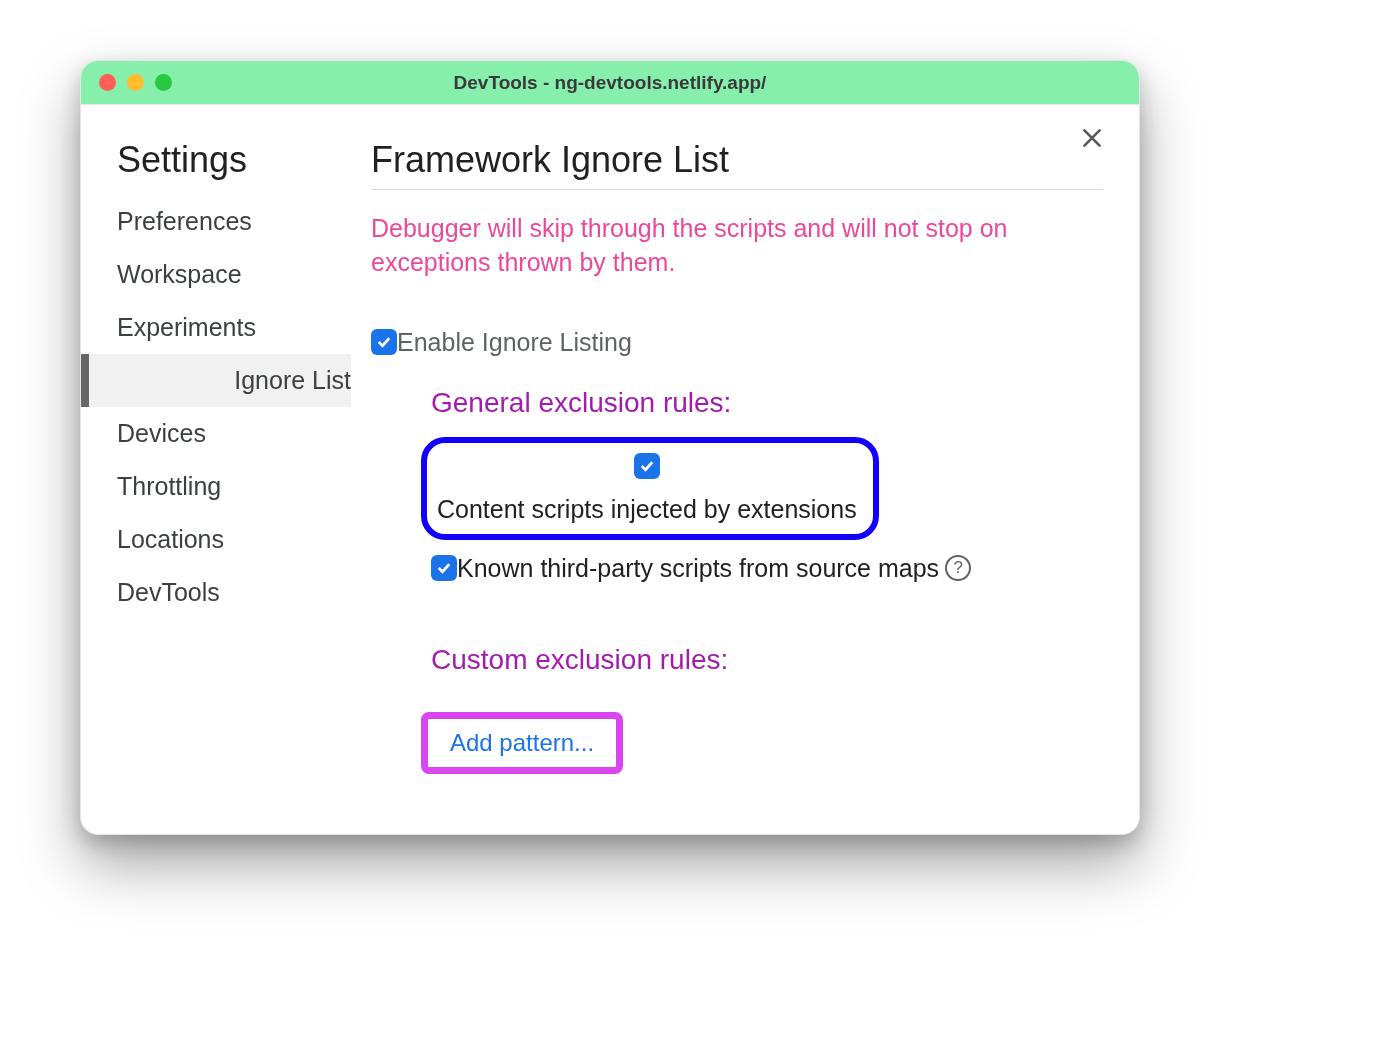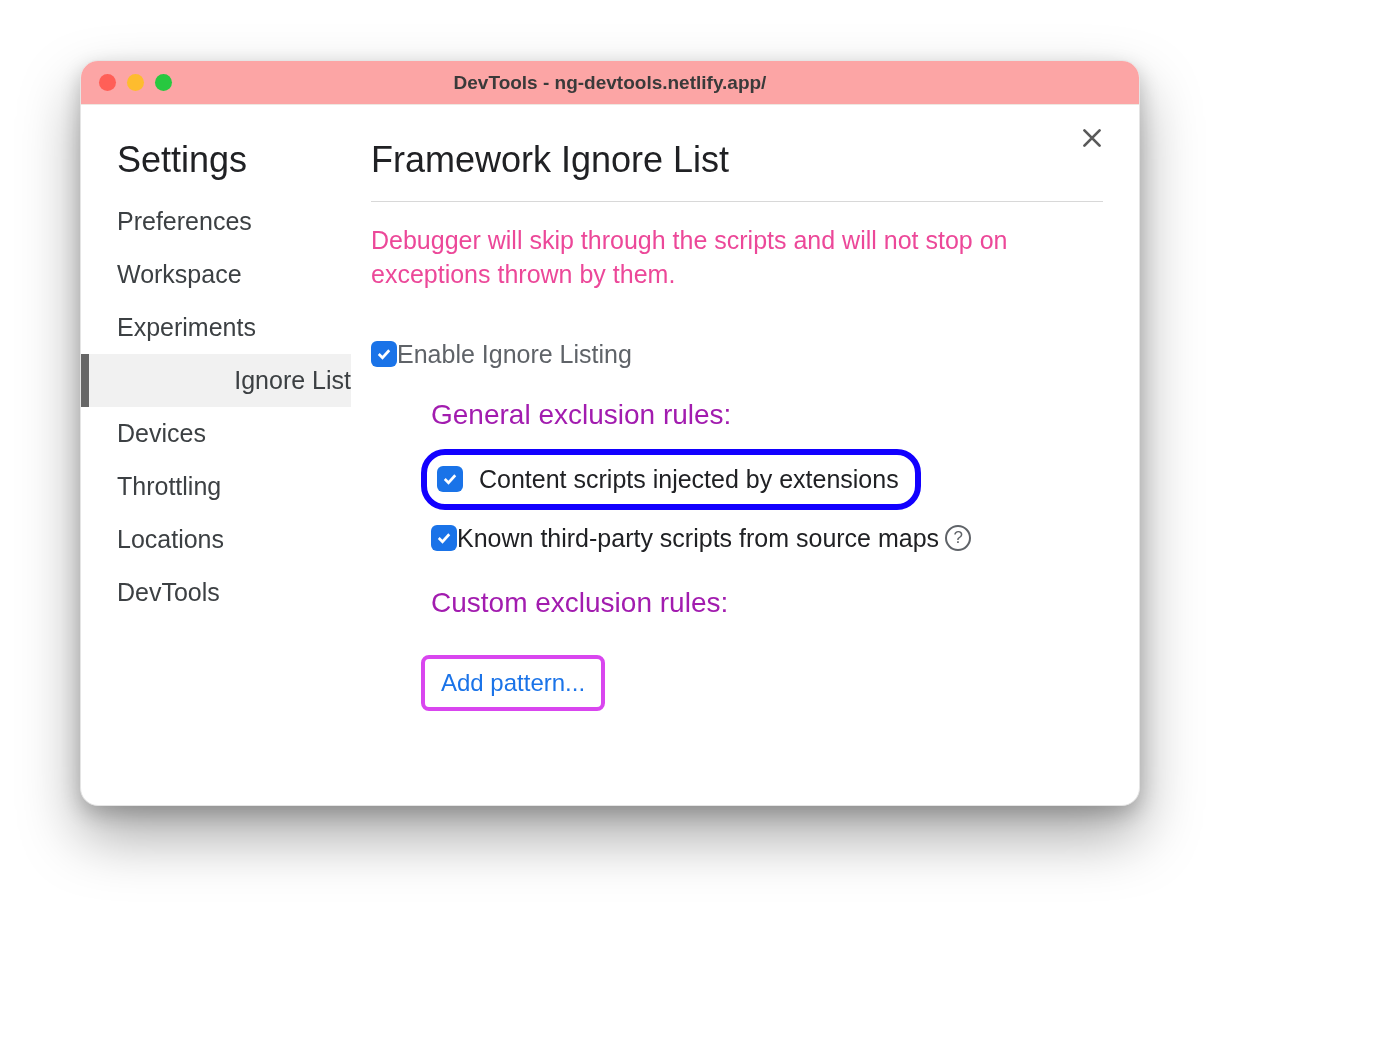--- a/index.html
+++ b/index.html
@@ -16,21 +16,21 @@
   .window {
     width: 1060px;
     border-radius: 18px;
     background: #ffffff;
     box-shadow: 0 30px 60px rgba(0,0,0,0.35), 0 8px 20px rgba(0,0,0,0.2);
     overflow: hidden;
     border: 1px solid #e5e5e5;
   }
   .titlebar {
     height: 44px;
-    background: #fca5a5;
+    background: #86efac;
     display: flex;
     align-items: center;
     position: relative;
     border-bottom: 1px solid #eee7e1;
   }
   .traffic-lights {
     display: flex;
     gap: 11px;
     margin-left: 18px;
   }
@@ -93,21 +93,21 @@
     background: #666;
   }
   .main {
     flex: 1;
     padding: 0 36px 0 20px;
   }
   .main-title {
     font-size: 36px;
     font-weight: 400;
     color: #202124;
-    padding-bottom: 20px;
+    padding-bottom: 8px;
     border-bottom: 1px solid #d8d8d8;
     margin-bottom: 22px;
   }
   .description {
     font-size: 25px;
     color: #ec4899;
     line-height: 1.35;
     margin-bottom: 48px;
     max-width: 720px;
   }
@@ -140,41 +140,42 @@
   }
   .highlight-box {
     border: 6px solid #1200ff;
     border-radius: 24px;
     padding: 10px 16px 10px 10px;
     display: inline-flex;
     align-items: center;
     gap: 16px;
     margin-left: 50px;
     margin-bottom: 14px;
+    flex-direction: column;
   }
   .help-icon {
     width: 26px; height: 26px;
     border: 2px solid #5f6368;
     border-radius: 50%;
     display: inline-flex;
     align-items: center;
     justify-content: center;
     font-size: 17px;
     color: #5f6368;
     margin-left: 6px;
     cursor: pointer;
   }
-  .custom-section { margin-top: 34px; }
+  .custom-section { margin-top: 61px; }
   .add-pattern-btn {
     margin-left: 50px;
     margin-top: 18px;
-    border: 4px solid #d946ef;
+    border: 7px solid #d946ef;
     background: #fff;
     border-radius: 8px;
-    padding: 10px 16px;
+    padding: 10px 22px;
     font-size: 24px;
     color: #1a73e8;
     cursor: pointer;
     font-family: inherit;
   }
 </style>
 </head>
 <body>
 
 <div class="window">

